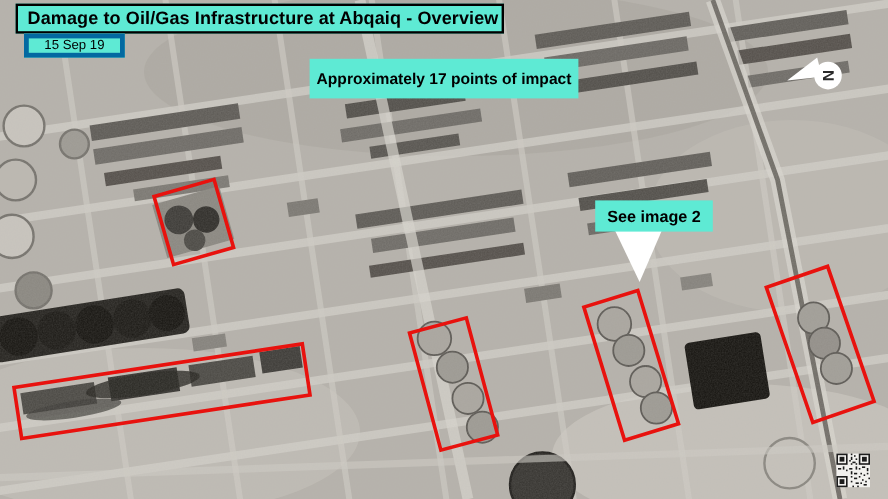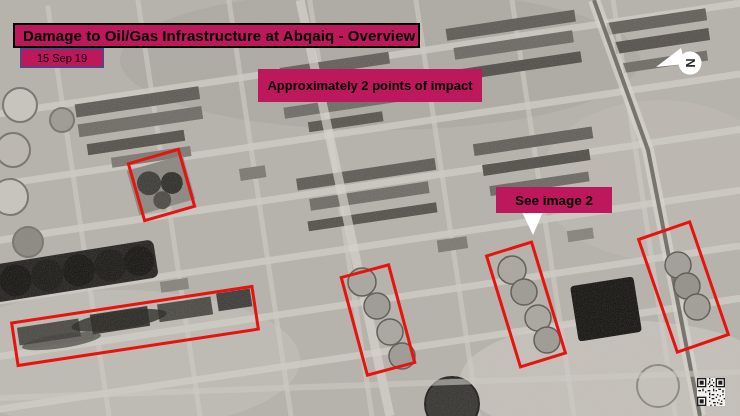--- a/index.html
+++ b/index.html
@@ -5,38 +5,38 @@
   html,body{margin:0;padding:0;background:#222;}
   .stage{
     position:relative;width:740px;height:416px;overflow:hidden;
     font-family:"Liberation Sans",sans-serif;background:#b6b2ab;
   }
   .stage svg.bg{position:absolute;left:0;top:0;z-index:0;}
   #boxes-layer{position:absolute;inset:0;z-index:2;}
   .red-box{position:absolute;border:3px solid var(--red,#e8120e);box-sizing:border-box;}
   svg.overlay{position:absolute;left:0;top:0;z-index:3;pointer-events:none;}
   .label{
-    position:absolute;background:#be185d;color:#000;z-index:4;
-    display:flex;align-items:center;box-sizing:border-box;margin-top:20px;
+    position:absolute;background:#5eead4;color:#000;z-index:4;
+    display:flex;align-items:center;box-sizing:border-box;
   }
   .title-bar{
     left:13px;top:3px;width:407px;height:25px;border:2px solid #000;
     font-size:15px;font-weight:bold;padding-left:8px;letter-spacing:.1px;
   }
   .date-badge{
-    left:20px;top:28px;width:84px;height:20px;border:1px solid #0369a1;
+    left:20px;top:28px;width:84px;height:20px;border:4px solid #0369a1;
     font-size:11px;justify-content:center;
   }
   .impact-note{
     left:258px;top:49px;width:224px;height:33px;flex-direction:column;
     justify-content:center;font-size:13px;font-weight:bold;line-height:16px;
     text-align:center;
   }
   .see-image{
-    left:496px;top:167px;width:116px;height:26px;justify-content:center;
+    left:496px;top:167px;width:98px;height:26px;justify-content:center;
     font-size:13.5px;font-weight:bold;
   }
 </style>
 </head>
 <body>
 
 <div class="stage" style="--red: #e8120e;">
 
   <svg class="bg" width="740" height="416" viewBox="0 0 740 416" aria-hidden="true">
     <defs>
@@ -226,18 +226,18 @@
           <rect x="13" y="20" width="1" height="1"></rect>
       </g>
     </g>
   </svg>
 
   <div class="label title-bar">Damage to Oil/Gas Infrastructure at Abqaiq - Overview</div>
 
   <div class="label date-badge">15 Sep 19</div>
 
   <div class="label impact-note">
-    <div>Approximately 2 points of impact</div>
+    <div>Approximately 17 points of impact</div>
   </div>
 
   <div class="label see-image">See image 2</div>
 
 </div>
 
 </body></html>

